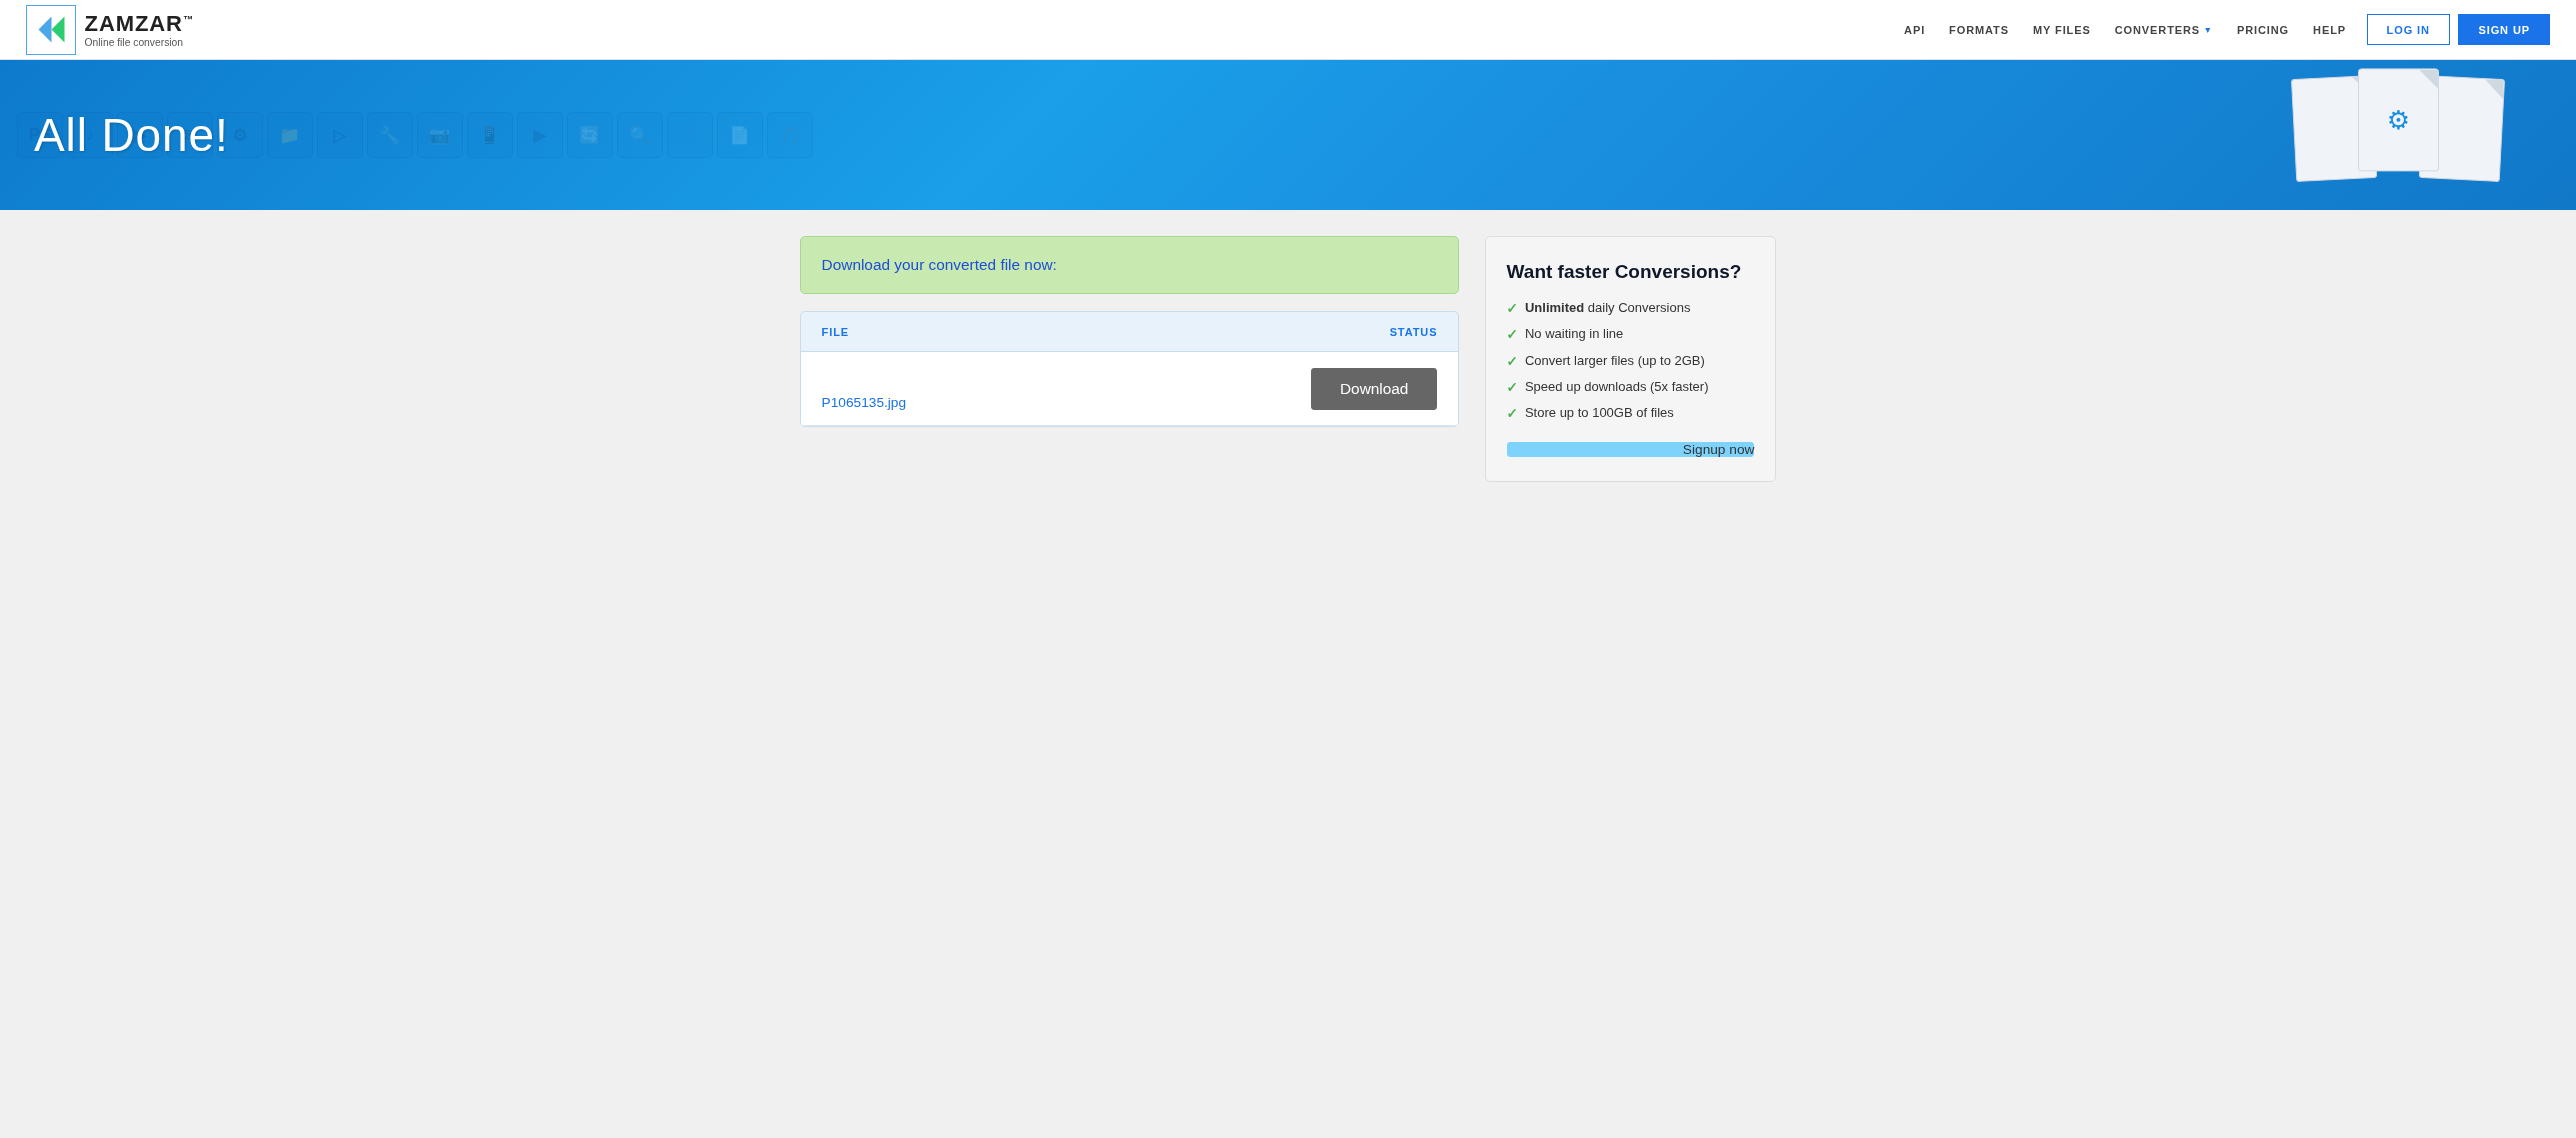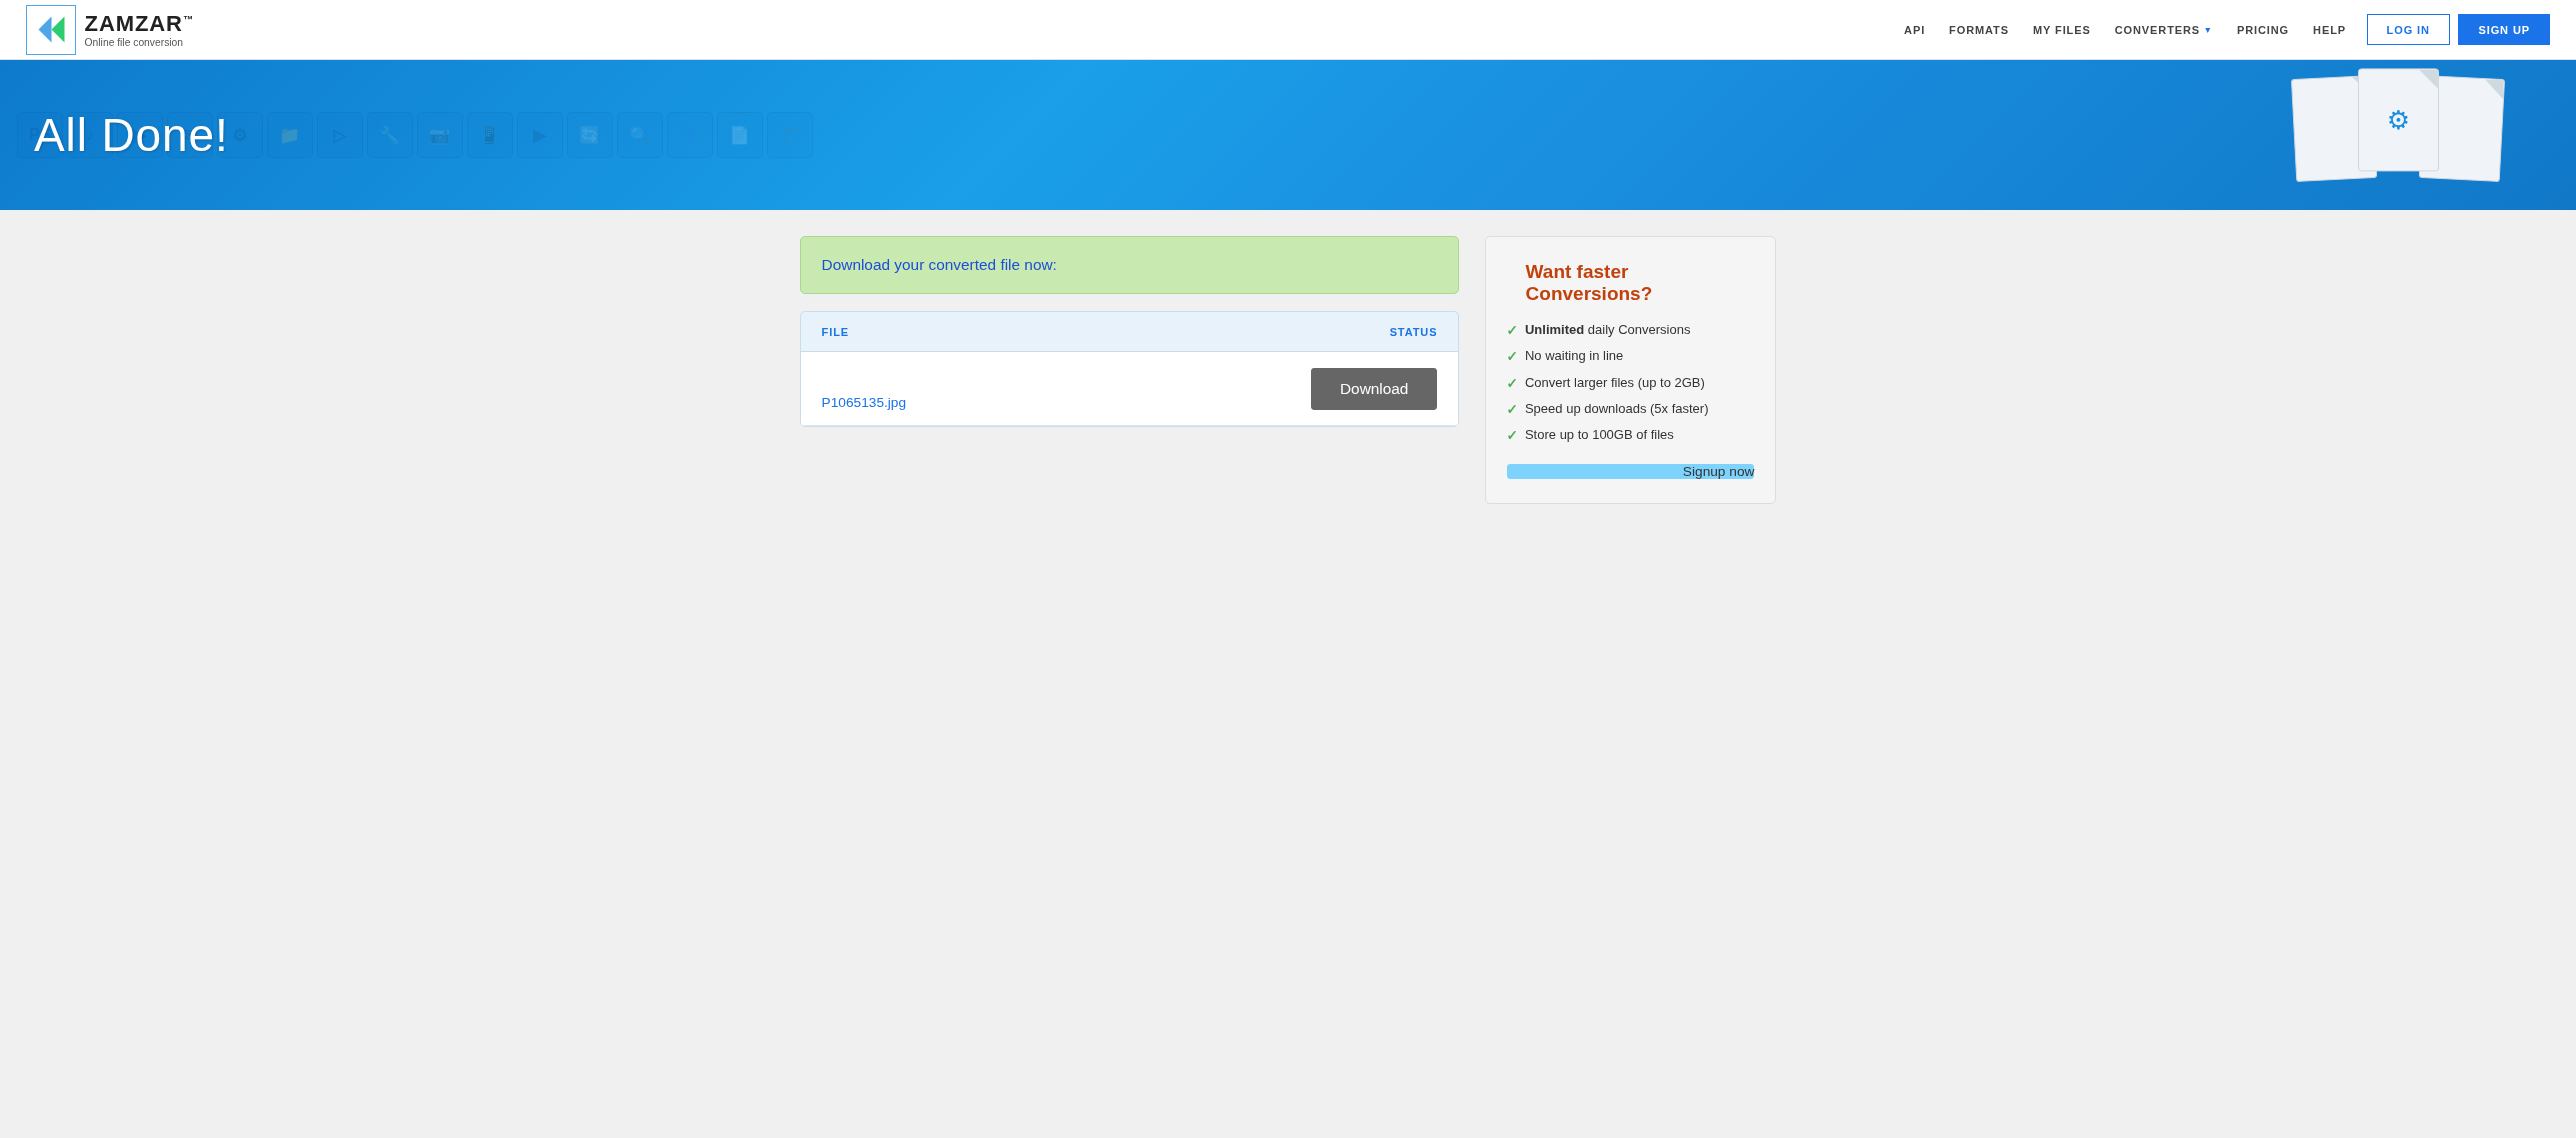--- a/index.html
+++ b/index.html
@@ -295,23 +295,22 @@
     }
     .promo-card {
       background: #f5f5f5;
       border: 0.9px solid #ddd;
       border-radius: 5.1px;
       padding: 24px 20.6px;
     }
     .promo-title {
       font-size: 19px;
       font-weight: bold;
-      color: #c2410c;
+      color: #0f172a;
       margin-bottom: 17px;
-      margin-left: 19px;
     }
     .promo-list {
       list-style: none;
       margin-bottom: 20.6px;
     }
     .promo-list li {
       font-size: 13px;
       color: #333;
       margin-bottom: 10.3px;
       display: flex;

